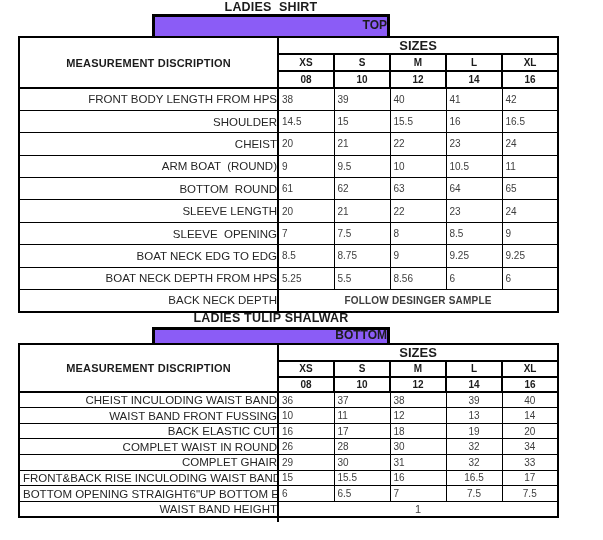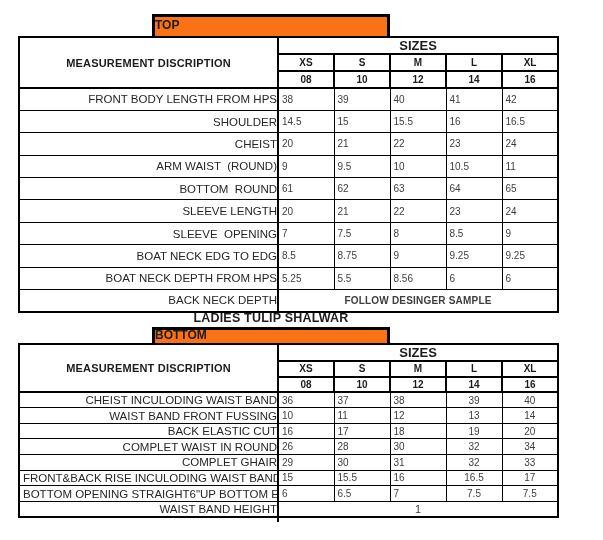--- a/index.html
+++ b/index.html
@@ -26,25 +26,25 @@
   }
   #title-top { top: 1px; }
   #title-bottom { top: 312px; }
   .tag-box {
     position: absolute;
     left: 152px;
     width: 238px;
     box-sizing: border-box;
     border: 3px solid #000;
     border-bottom: none;
-    text-align: left;
+    text-align: right;
     font-weight: bold;
     font-size: 12px;
     color: #1c1c1c;
-    background: #f97316;
+    background: #8b5cf6;
   }
   #tag-top { top: 14px; height: 22px; line-height: 17px; }
   #tag-bottom { top: 327px; height: 16px; line-height: 11px; }
 
   table.size-table {
     position: absolute;
     left: 18px;
     width: 539px;
     border-collapse: collapse;
     table-layout: fixed;
@@ -104,20 +104,21 @@
     width: 2px;
     height: 8px;
     background: #000;
   }
 </style>
 </head>
 <body>
 
 <div class="canvas">
 
+  <div class="sheet-title" id="title-top">LADIES  SHIRT</div>
 
   <div class="tag-box" id="tag-top">
     <span>TOP</span>
   </div>
 
   <table class="size-table" id="table-top">
     <colgroup>
       <col class="c-desc">
       <col class="c-size">
         <col class="c-size">
@@ -164,21 +165,21 @@
         </tr>
         <tr>
           <td class="label">CHEIST</td>
           <td class="val align-left">20</td>
           <td class="val align-left">21</td>
           <td class="val align-left">22</td>
           <td class="val align-left">23</td>
           <td class="val align-left">24</td>
         </tr>
         <tr>
-          <td class="label">ARM WAIST  (ROUND)</td>
+          <td class="label">ARM BOAT  (ROUND)</td>
           <td class="val align-left">9</td>
           <td class="val align-left">9.5</td>
           <td class="val align-left">10</td>
           <td class="val align-left">10.5</td>
           <td class="val align-left">11</td>
         </tr>
         <tr>
           <td class="label">BOTTOM  ROUND</td>
           <td class="val align-left">61</td>
           <td class="val align-left">62</td>

